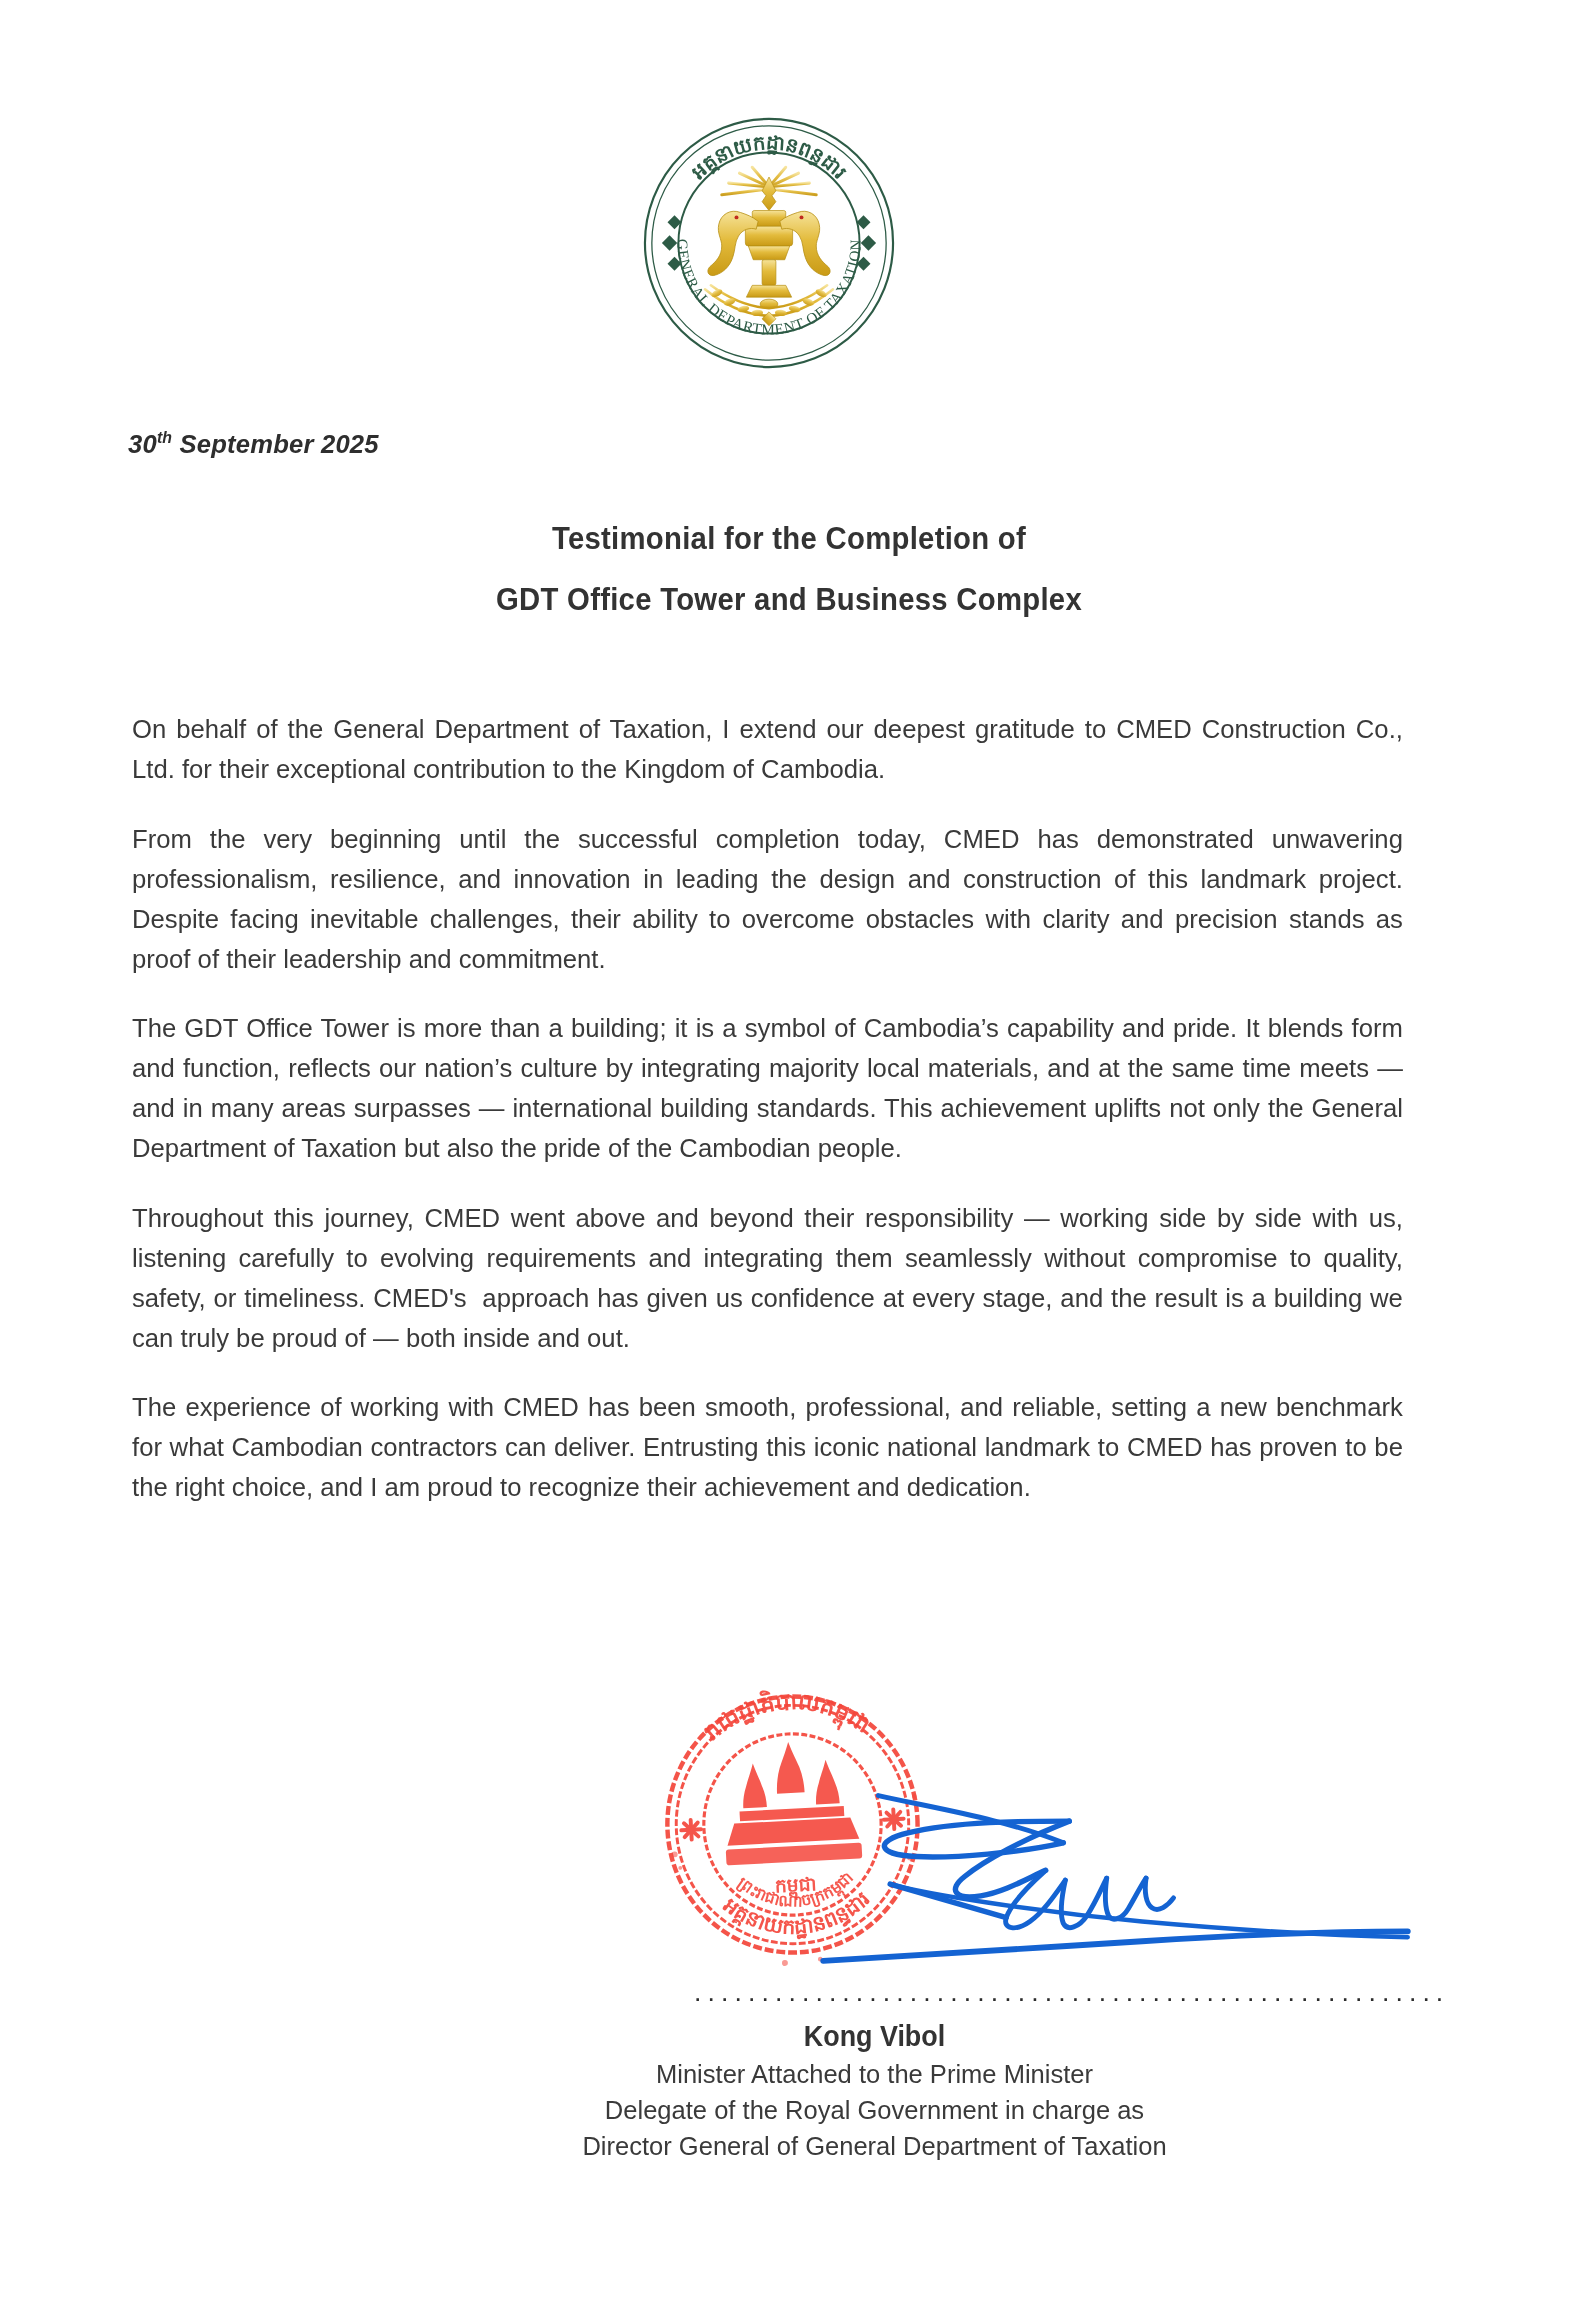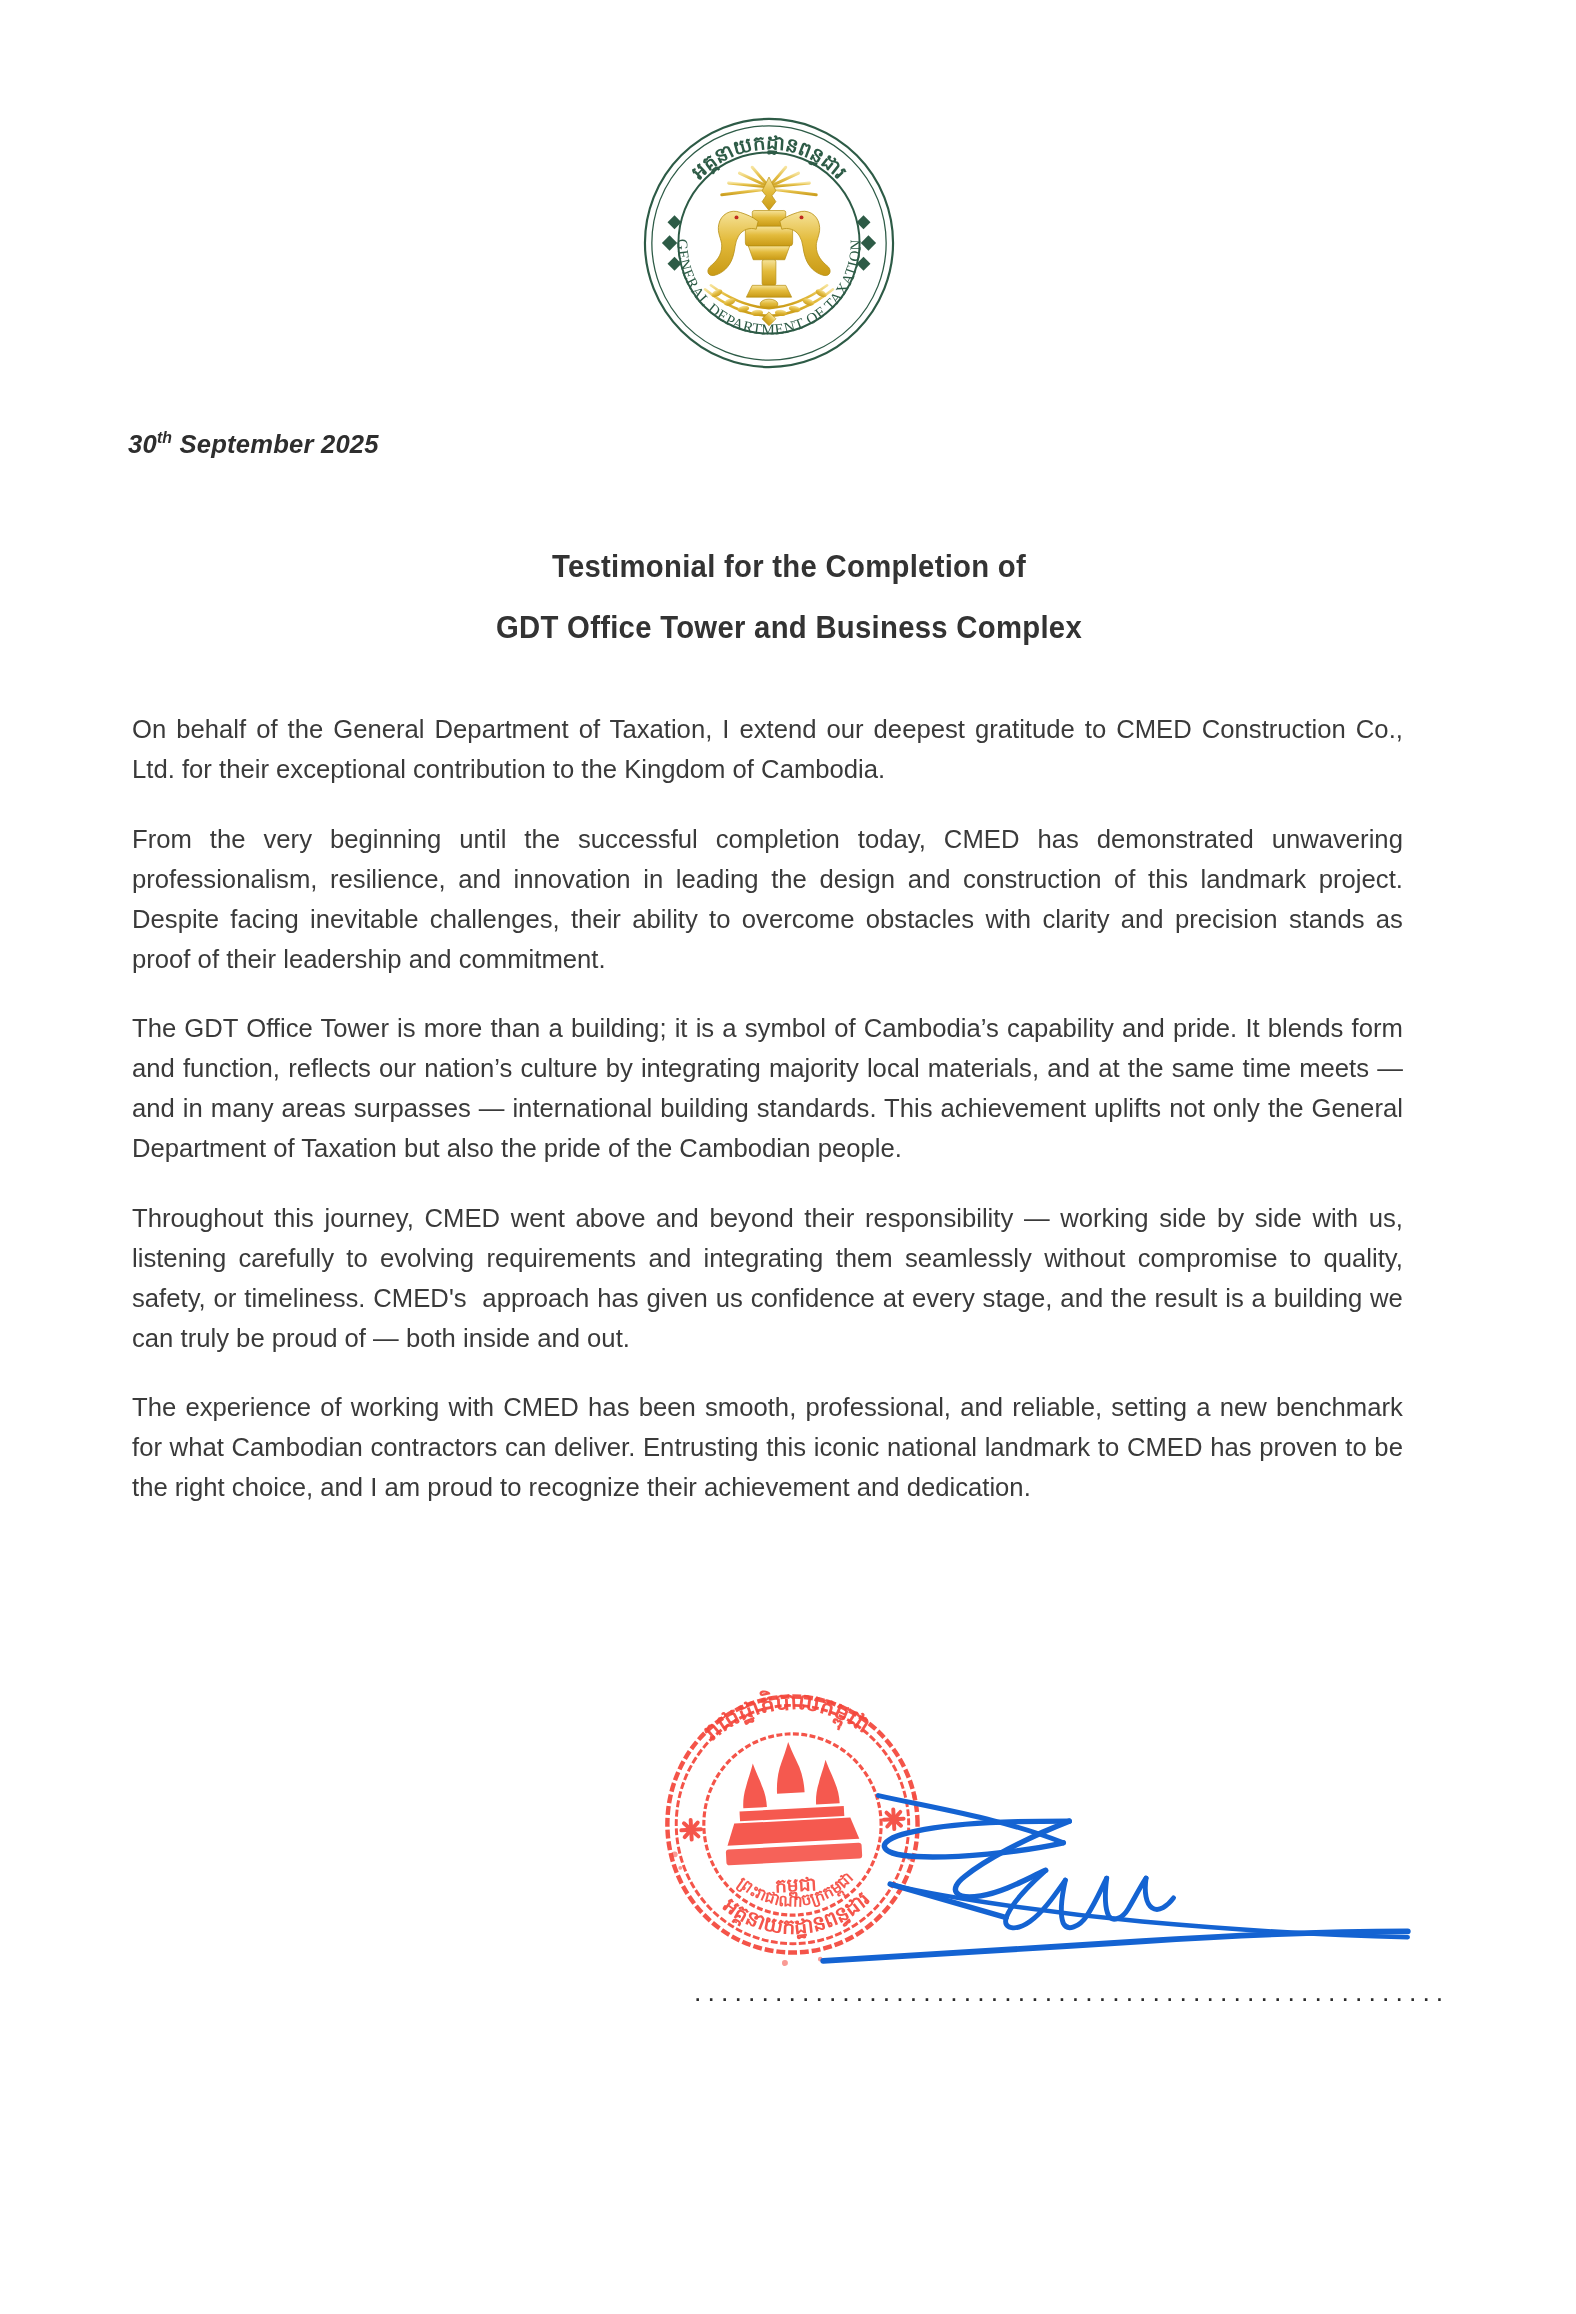--- a/index.html
+++ b/index.html
@@ -48,21 +48,21 @@
     font-size: 0.62em;
     vertical-align: super;
     font-style: italic;
     font-weight: bold;
   }
 
   
   .title-block {
     position: absolute;
     left: 128px;
-    top: 536px;
+    top: 508px;
     width: 1322px;
     text-align: center;
   }
   .title-line {
     font-weight: bold;
     font-size: 31.5px;
     line-height: 61px;
     color: #333333;
     font-family: "Liberation Sans", sans-serif;
     transform: scaleX(0.93);
@@ -341,15 +341,21 @@
         <path d="M524 112 C 522 126 524 138 530 142 C 537 147 546 140 552 132" stroke-width="5"></path>
         <path d="M382 152 C 340 140 300 128 264 118" stroke-width="5.5"></path>
         <path d="M264 118 C 300 128 410 146 520 156 C 620 165 700 170 790 172" stroke-width="4.5"></path>
         <path d="M196 196 C 260 192 400 184 520 176 C 630 169 720 166 790 166" stroke-width="6"></path>
       </g>
     </svg>
   </div>
 
   <div class="sig-rule">............................................................................................</div>
 
+  <div class="signer-block">
+    <div class="signer-name">Kong Vibol</div>
+    <div class="signer-role">Minister Attached to the Prime Minister</div>
+    <div class="signer-role">Delegate of the Royal Government in charge as</div>
+    <div class="signer-role">Director General of General Department of Taxation</div>
+  </div>
 
 </div>
 
 
 </body></html>

